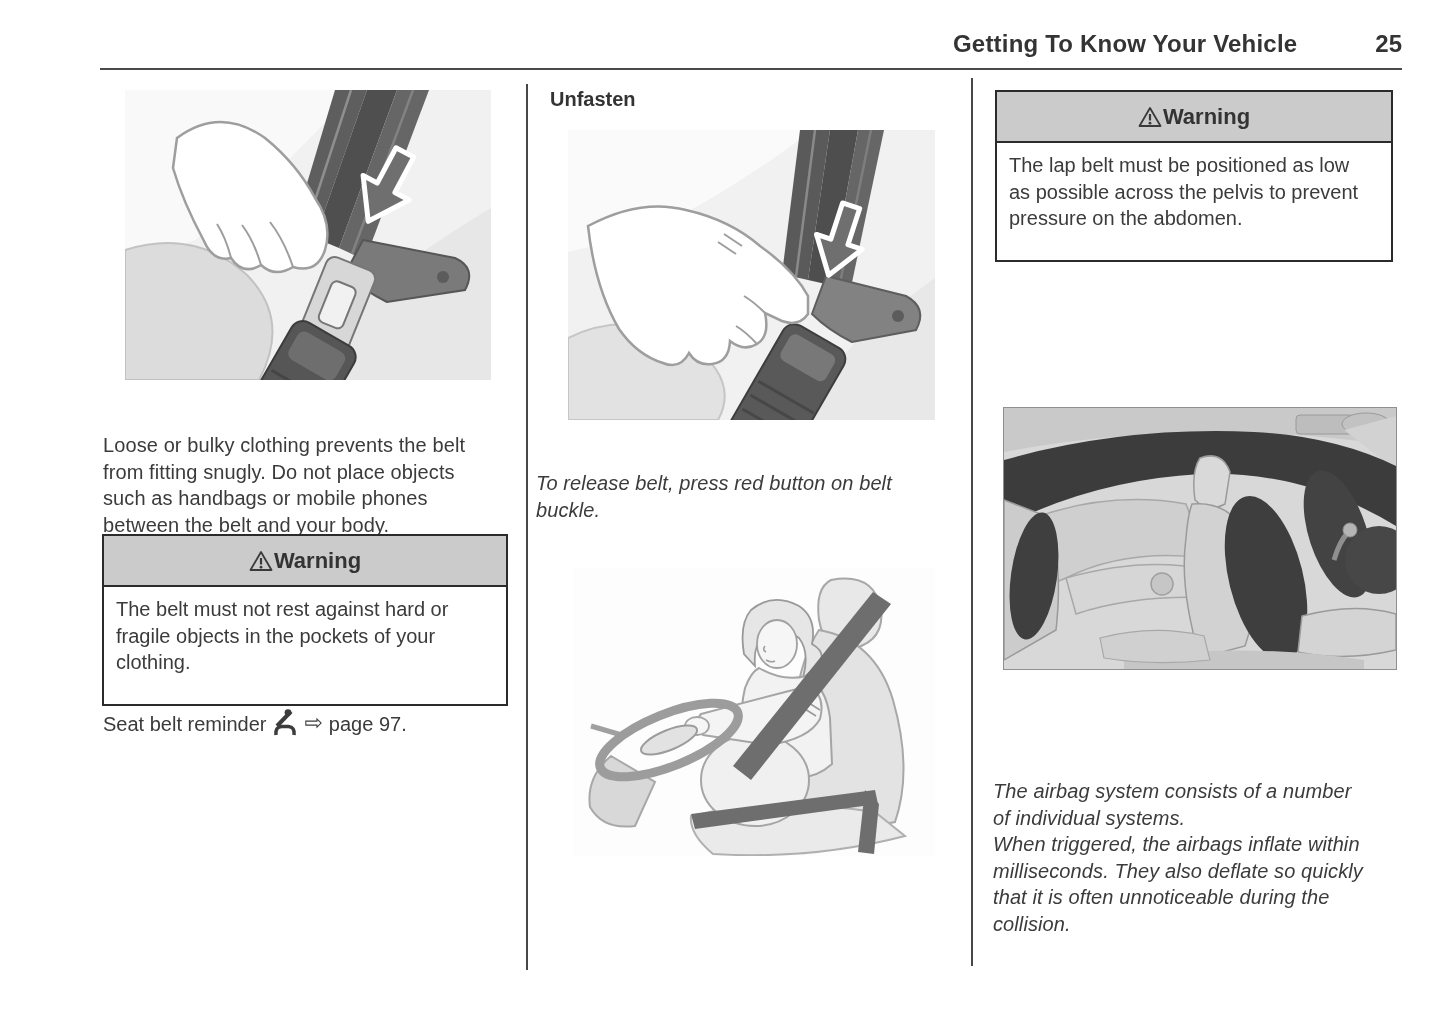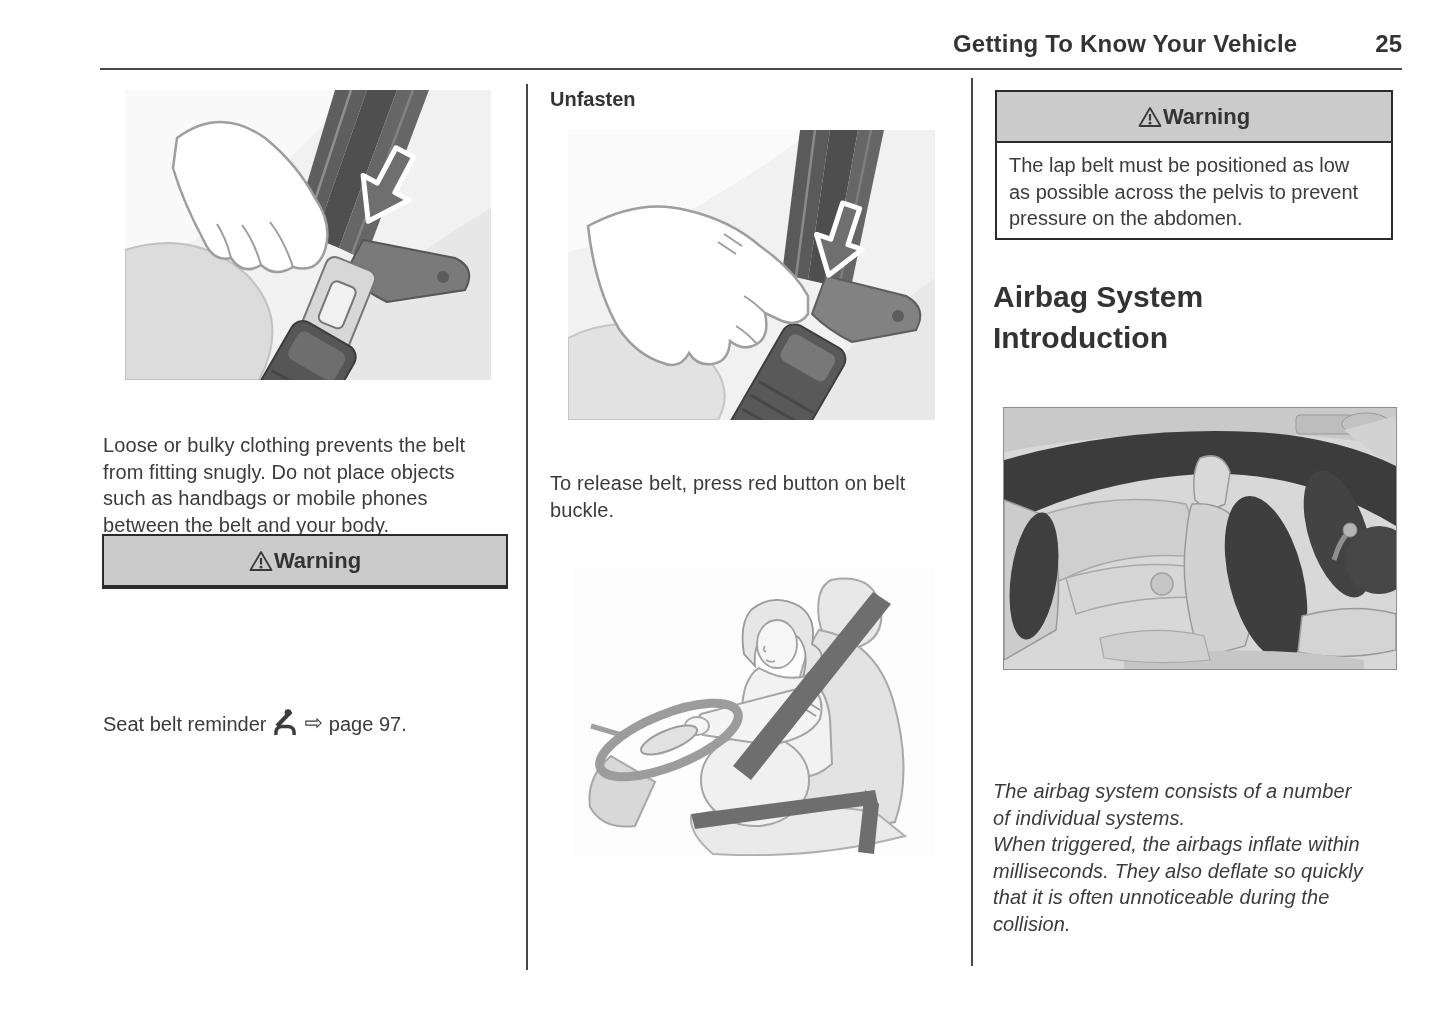--- a/index.html
+++ b/index.html
@@ -18,21 +18,21 @@
   .para{font-size:20px;line-height:26.5px;color:#3b3b3b;white-space:pre-line;letter-spacing:0.1px;margin-top:10px;}
   .runin-head{font-size:20px;font-weight:700;color:#333333;text-align:center;}
   .big-head{font-size:30px;line-height:41px;font-weight:700;color:#333333;}
   
   .warnbox{border:2px solid #2b2b2b;background:#ffffff;}
   .warnbox .warnhead{
     background:#cbcbcb;border-bottom:2px solid #2b2b2b;height:49px;
     display:flex;align-items:center;justify-content:center;gap:1px;
     font-size:22px;font-weight:700;color:#333333;
   }
-  .warnbox .warnbody{padding:9px 12px 6px 12px;font-size:20px;line-height:26.5px;white-space:pre-line;}
+  .warnbox .warnbody{padding:9px 12px 28px 12px;font-size:20px;line-height:26.5px;white-space:pre-line;}
   
   .figure{background:#f1f1f1;}
   .figure svg{display:block;}
   .framed{border:1px solid #8f8f8f;}
   
   .reminder{display:flex;align-items:flex-end;gap:6px;font-size:20px;color:#3b3b3b;}
   .reminder .arrow-glyph{font-size:22px;color:#3b3b3b;}
   .inline-icon{display:inline-block;vertical-align:middle;}
 </style>
 </head>
@@ -94,20 +94,23 @@
 
   <div class="abs warnbox" style="left:102px;top:534px;width:402px;">
     <div class="warnhead">
       <svg class="inline-icon" width="24" height="22" viewBox="0 0 24 22">
         <path d="M12,2 L22.5,20 H1.5 Z" fill="none" stroke="#3a3a3a" stroke-width="1.8" stroke-linejoin="round"></path>
         <line x1="12" y1="8" x2="12" y2="14.5" stroke="#3a3a3a" stroke-width="2.2"></line>
         <circle cx="12" cy="17.2" r="1.4" fill="#3a3a3a"></circle>
       </svg>
       <span>Warning</span>
     </div>
+    <div class="warnbody">The belt must not rest against hard or
+fragile objects in the pockets of your
+clothing.</div>
   </div>
 
   <div class="abs reminder" style="left:103px;top:708px;">
     <span>Seat belt reminder</span>
     <svg class="inline-icon" width="26" height="28" viewBox="0 0 26 28">
       <circle cx="16" cy="4.6" r="3.4" fill="#3c3c3c"></circle>
       <line x1="19" y1="3.5" x2="5" y2="18" stroke="#3c3c3c" stroke-width="4"></line>
       <path d="M4,27 Q3,19 9.5,18.5 L16.5,18.5 Q23,19 22,27" fill="none" stroke="#3c3c3c" stroke-width="3.6"></path>
     </svg>
     <span class="arrow-glyph">⇨</span>
@@ -145,21 +148,21 @@
       <path d="M189,214 Q178,202 168,196" fill="none" stroke="#9e9e9e" stroke-width="2"></path>
       <line x1="150" y1="112" x2="168" y2="124" stroke="#9e9e9e" stroke-width="2"></line>
       <line x1="156" y1="104" x2="174" y2="116" stroke="#9e9e9e" stroke-width="2"></line>
 
       <g transform="translate(272,110) rotate(18)">
         <path d="M-9,-36 H9 V2 H24 L0,37 L-24,2 H-9 Z" fill="#6f6f6f" stroke="#ffffff" stroke-width="5" stroke-linejoin="round"></path>
       </g>
     </svg>
   </div>
 
-  <div class="abs para" style="left:550px;top:460px;width:400px;">To release belt, press red button on belt
+  <div class="abs para" style="left:536px;top:460px;width:400px;font-style:italic;">To release belt, press red button on belt
 buckle.</div>
 
 
   <div class="abs" style="left:573px;top:568px;width:362px;height:288px;background:#fdfdfd;">
     <svg width="362" height="288" viewBox="0 0 362 288">
       <rect width="362" height="288" fill="#fdfdfd"></rect>
 
       <path d="M258,12 Q300,4 308,40 Q312,72 282,80 Q252,86 246,52 Q242,20 258,12 Z" fill="#e8e8e8" stroke="#a8a8a8" stroke-width="2"></path>
       <path d="M246,62 Q302,72 320,132 Q340,202 322,254 L232,270 Q210,202 222,132 Q230,86 246,62 Z" fill="#e3e3e3" stroke="#a8a8a8" stroke-width="2"></path>
       <path d="M118,248 Q200,228 302,244 L332,268 Q240,292 140,286 Q116,266 118,248 Z" fill="#eaeaea" stroke="#b0b0b0" stroke-width="2"></path>
@@ -198,24 +201,20 @@
         <line x1="12" y1="8" x2="12" y2="14.5" stroke="#3a3a3a" stroke-width="2.2"></line>
         <circle cx="12" cy="17.2" r="1.4" fill="#3a3a3a"></circle>
       </svg>
       <span>Warning</span>
     </div>
     <div class="warnbody">The lap belt must be positioned as low
 as possible across the pelvis to prevent
 pressure on the abdomen.</div>
   </div>
 
-  <div class="abs big-head" style="left:993px;top:276px;width:410px;">
-    <span>Airbag System</span><br>
-    <span>Introduction</span>
-  </div>
 
   <div class="abs framed" style="left:1003px;top:407px;width:392px;height:261px;background:#d8d8d8;">
     <svg width="392" height="261" viewBox="0 0 392 261">
       <rect width="392" height="261" fill="#d8d8d8"></rect>
       <path d="M0,0 H392 V38 Q196,8 0,44 Z" fill="#c9c9c9"></path>
       <rect x="292" y="7" width="58" height="19" rx="4" fill="#bdbdbd" stroke="#9a9a9a"></rect>
       <ellipse cx="362" cy="16" rx="24" ry="11" fill="#c2c2c2" stroke="#9a9a9a"></ellipse>
       <path d="M340,22 L392,8 V62 Z" fill="#d2d2d2"></path>
 
       <path d="M0,52 Q120,18 250,24 Q330,28 392,58 L392,118 Q300,62 196,66 Q90,72 0,118 Z" fill="#3c3c3c"></path>

